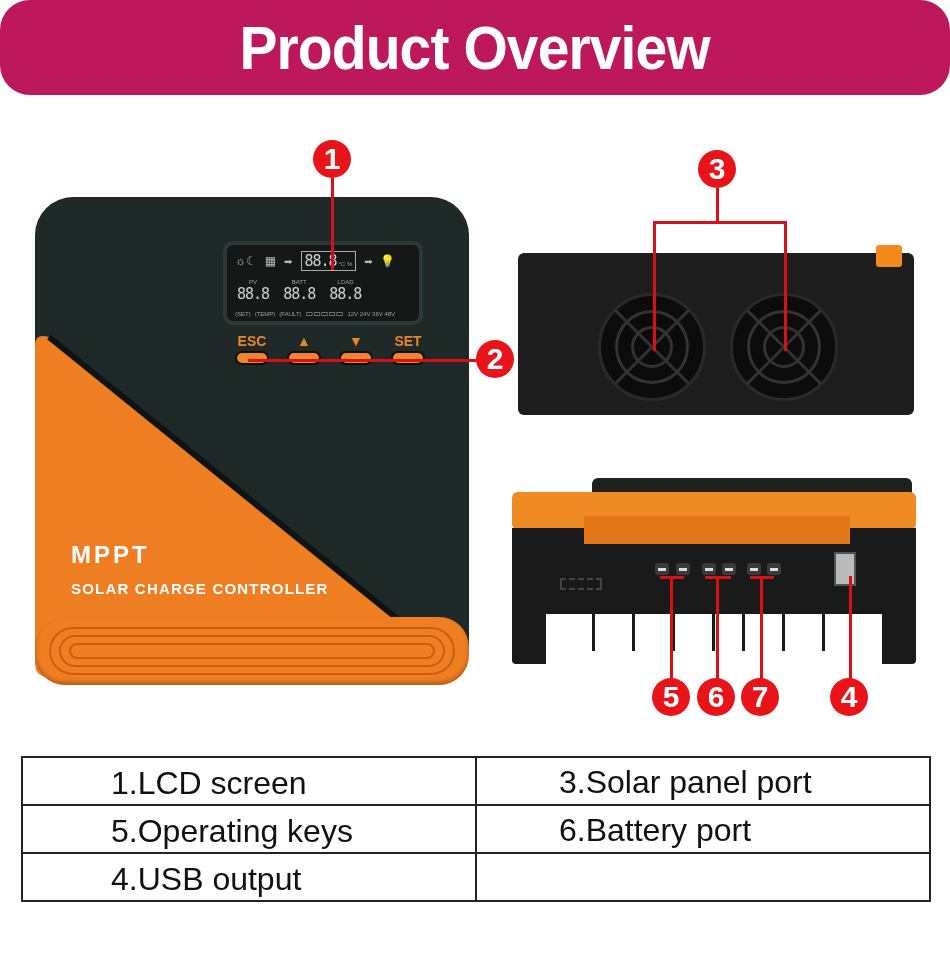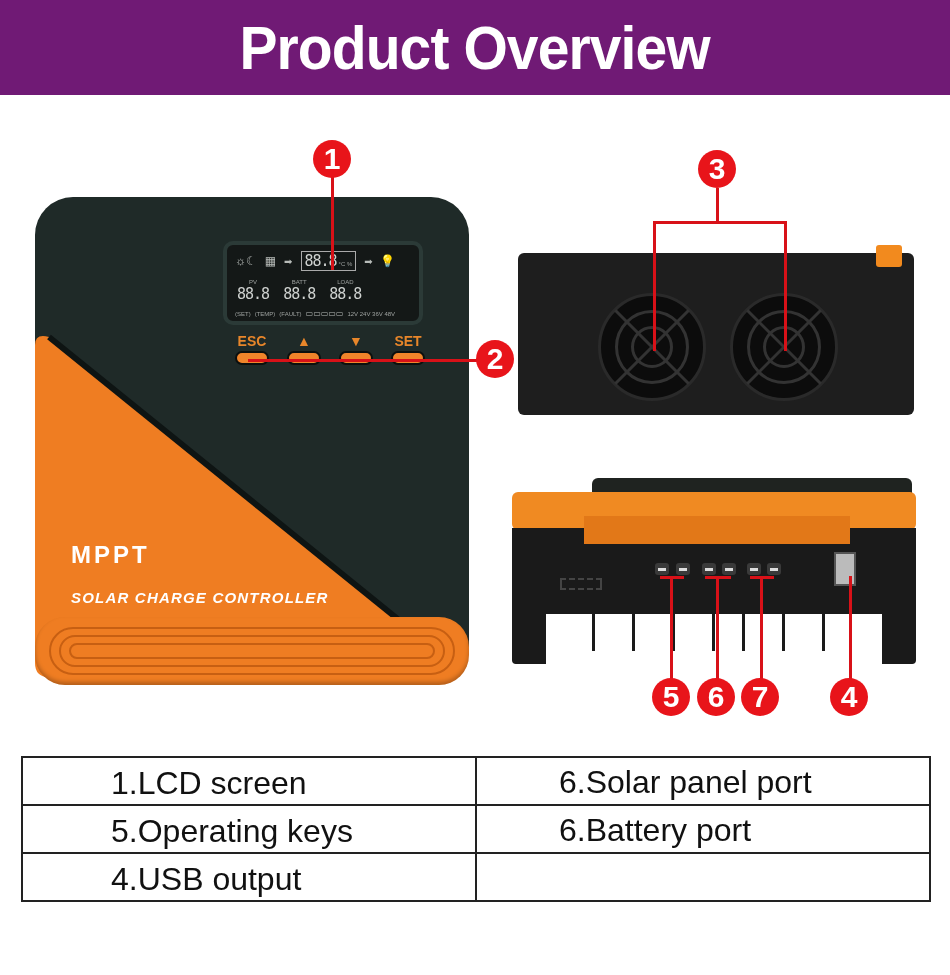--- a/index.html
+++ b/index.html
@@ -1,28 +1,28 @@
 <!DOCTYPE html>
 <html><head>
   <meta charset="utf-8">
   <style>
     * { box-sizing: border-box; margin: 0; padding: 0; }
     body { width: 950px; height: 975px; background: #ffffff; position: relative; overflow: hidden; font-family: "Liberation Sans", sans-serif; }
-    .header { position: absolute; left: 0; top: 0; width: 950px; height: 95px; background: #701a75; display: flex; align-items: center; justify-content: center; }
+    .header { position: absolute; left: 0; top: 0; width: 950px; height: 95px; background: #be185d; display: flex; align-items: center; justify-content: center; border-radius: 30px; }
     .header h1 { color: #ffffff; font-size: 62px; font-weight: bold; letter-spacing: -1px; font-family: "Liberation Sans", sans-serif; transform: scaleX(0.92); }
 
     
     .front { position: absolute; left: 35px; top: 197px; width: 434px; height: 488px; }
     .front .body { position: absolute; left: 0; top: 0; width: 434px; height: 470px; background: #1f2a28; border-radius: 38px 38px 20px 20px; }
     .front .orange-tri { position: absolute; left: 0; top: 136px; width: 434px; height: 344px; }
     .front .pad { position: absolute; left: 0; top: 420px; width: 434px; height: 68px; background: #ef7d22; border-radius: 30px; box-shadow: inset 0 -3px 4px rgba(0,0,0,.25); }
     .pad .groove { position: absolute; border: 2px solid #c75f12; border-radius: 30px; }
     .brand { position: absolute; left: 36px; top: 344px; color: #fff; }
     .brand .m { font-size: 24px; font-weight: bold; letter-spacing: 3px; }
-    .brand .s { font-size: 15px; font-weight: bold; letter-spacing: 1.2px; margin-top: 20px; font-style: italic; }
+    .brand .s { font-size: 15px; font-weight: bold; letter-spacing: 1.2px; margin-top: 11px; }
 
     .lcd { position: absolute; left: 188px; top: 44px; width: 200px; height: 84px; background: #141817; border: 4px solid #2b3a37; border-radius: 10px; color: #b8bcb9; font-size: 7px; }
     .lcd .row { position: absolute; display: flex; gap: 8px; align-items: center; }
     .lcd .seg { font-family: "DejaVu Sans Mono", monospace; font-size: 15px; color: #cfd2d0; letter-spacing: -1px; }
     .lcd .lbl { font-size: 6px; color: #9da19f; }
     .keys { position: absolute; left: 200px; top: 136px; width: 190px; height: 40px; }
     .key { position: absolute; top: 18px; width: 34px; height: 14px; background: #f0842a; border: 2px solid #0c0f0e; border-radius: 8px; }
     .key-lbl { position: absolute; top: 0; font-size: 14px; font-weight: bold; color: #e8862a; width: 34px; text-align: center; }
 
     
@@ -185,21 +185,21 @@
 <div class="line" style="left:849px;top:576px;width:3px;height:104px;"></div>
 <div class="callout" style="left:652px;top:678px;">5</div>
 <div class="callout" style="left:697px;top:678px;">6</div>
 <div class="callout" style="left:741px;top:678px;">7</div>
 <div class="callout" style="left:830px;top:678px;">4</div>
 
 <table>
   <tbody>
       <tr>
     <td class="c1">1.LCD screen</td>
-    <td class="c2">6.Solar panel port</td>
+    <td class="c2">3.Solar panel port</td>
   </tr>
   <tr>
     <td class="c1">5.Operating keys</td>
     <td class="c2">6.Battery port</td>
   </tr>
   <tr>
     <td class="c1">4.USB output</td>
     <td class="c2"></td>
   </tr>
 </tbody>

